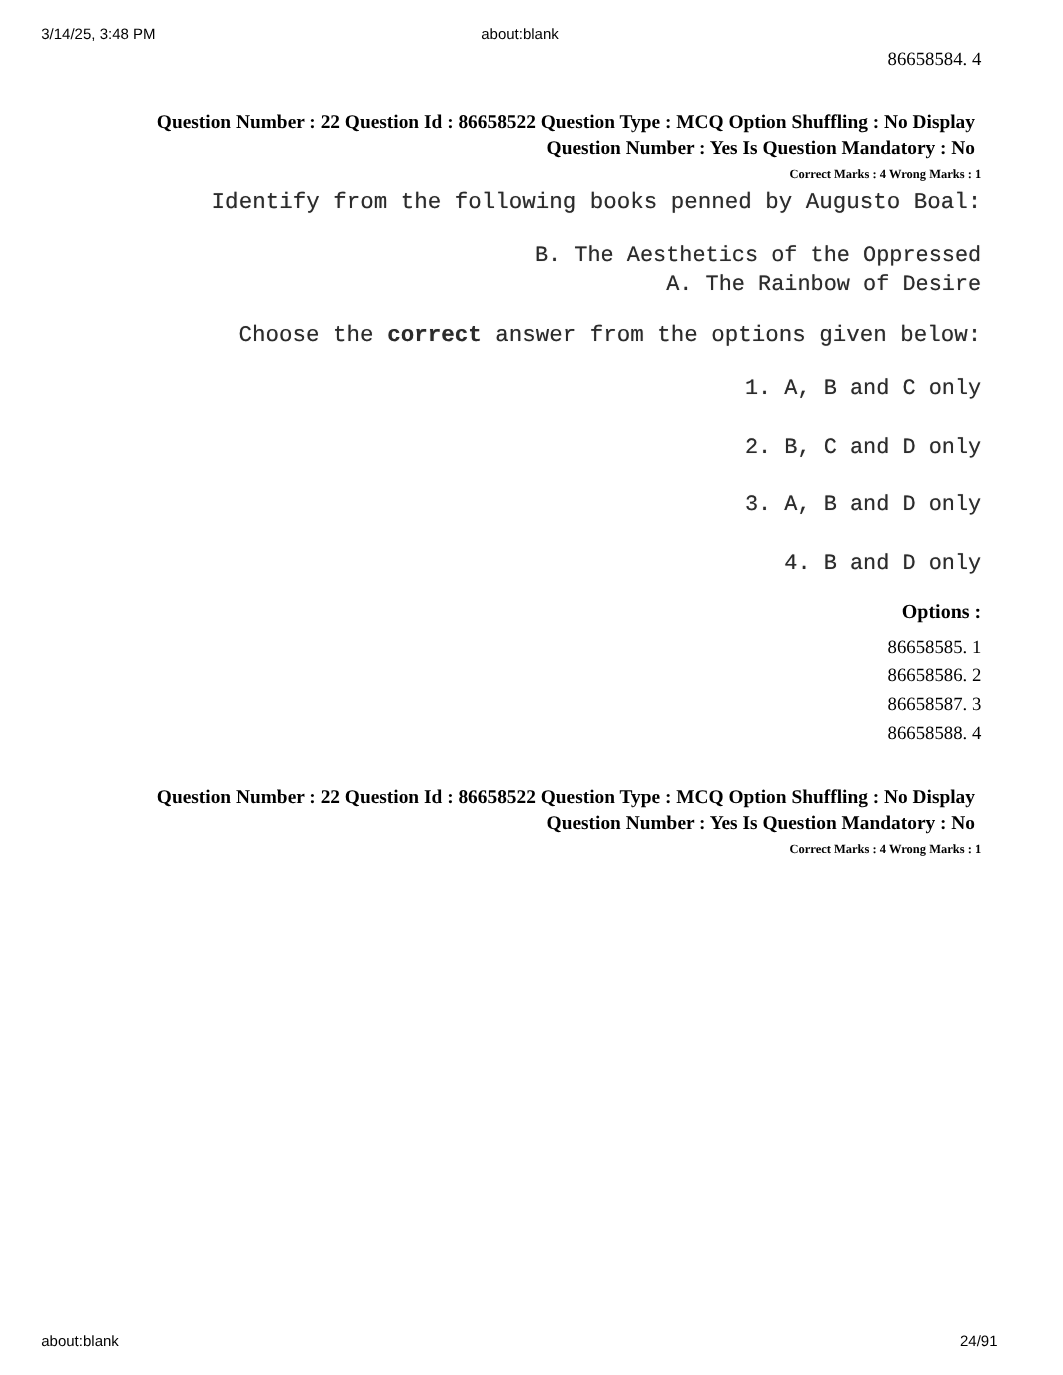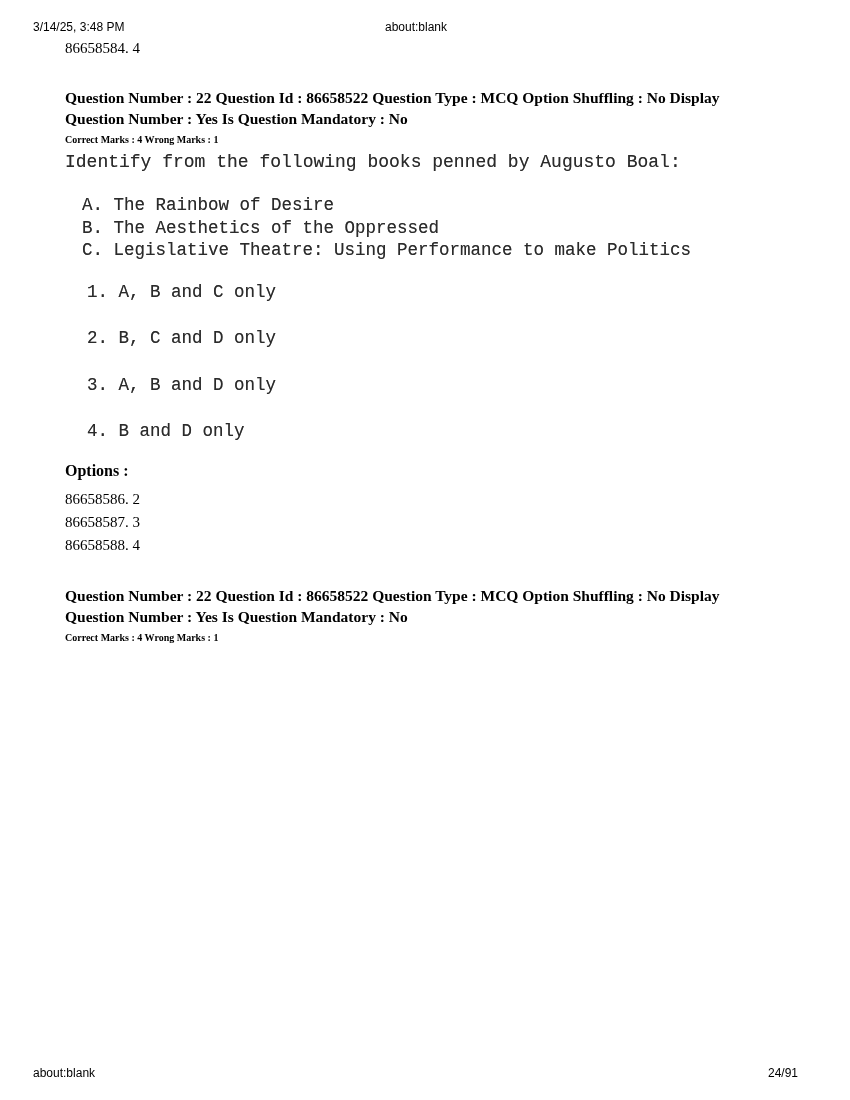--- a/index.html
+++ b/index.html
@@ -38,20 +38,21 @@
     left: 50%;
     transform: translateX(-50%);
     top: 0;
   }
   
   .content {
     position: absolute;
     top: 40px;
     left: 65px;
     width: 720px;
+    text-align: right;
   }
   .answer-key-line {
     font-size: 15px;
     margin-bottom: 30px;
   }
   .question-meta {
     font-weight: bold;
     font-size: 15.5px;
     line-height: 21px;
     max-width: 715px;
@@ -142,35 +143,36 @@
 
     <p class="answer-key-line">86658584. 4</p>
 
     <p class="question-meta">Question Number : 22 Question Id : 86658522 Question Type : MCQ Option Shuffling : No Display Question Number : Yes Is Question Mandatory : No</p>
     <p class="marks-line">Correct Marks : 4 Wrong Marks : 1</p>
 
     <div class="scan">
       <p class="question-text">Identify from the following books penned by Augusto Boal:</p>
 
       <ul class="statement-list">
+        <li>B. The Aesthetics of the Oppressed</li>
         <li>A. The Rainbow of Desire</li>
-        <li>B. The Aesthetics of the Oppressed</li>
-        <li>C. Legislative Theatre: Using Performance to make Politics</li>
       </ul>
 
+      <p class="choose-line"><span>Choose the </span><span class="bold">correct</span><span> answer from the options given below:</span></p>
 
       <p class="choice-item">1. A, B and C only</p>
       <p class="choice-item">2. B, C and D only</p>
       <p class="choice-item">3. A, B and D only</p>
       <p class="choice-item">4. B and D only</p>
     </div>
 
     <p class="options-label">Options :</p>
 
     <div class="option-ids">
+      <p class="option-id-line">86658585. 1</p>
       <p class="option-id-line">86658586. 2</p>
       <p class="option-id-line">86658587. 3</p>
       <p class="option-id-line">86658588. 4</p>
     </div>
 
     <div class="second-meta-block">
       <p class="question-meta">Question Number : 22 Question Id : 86658522 Question Type : MCQ Option Shuffling : No Display Question Number : Yes Is Question Mandatory : No</p>
       <p class="marks-line">Correct Marks : 4 Wrong Marks : 1</p>
     </div>
 

